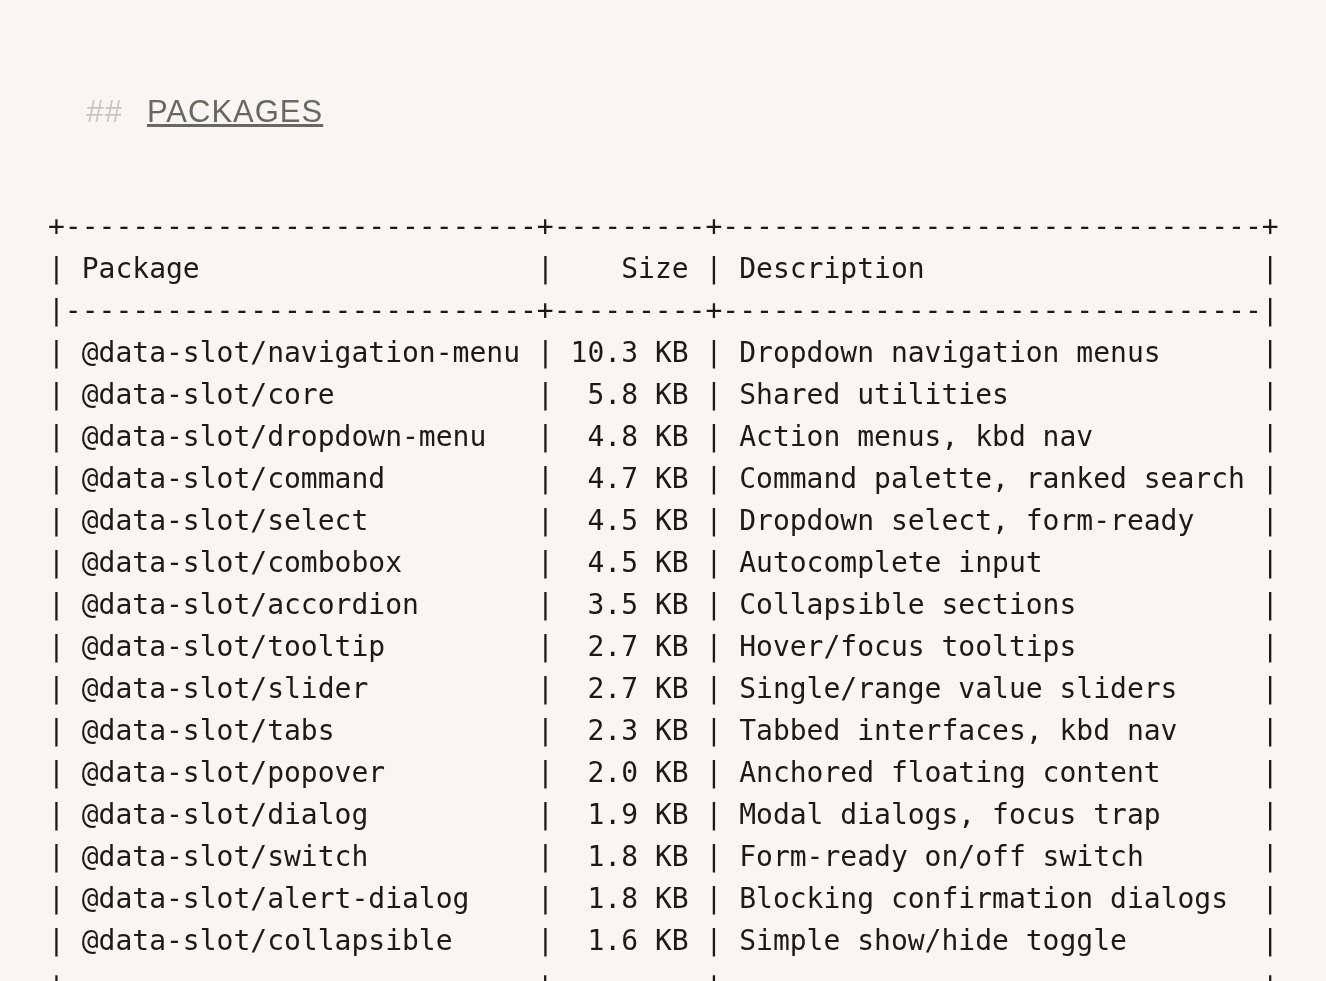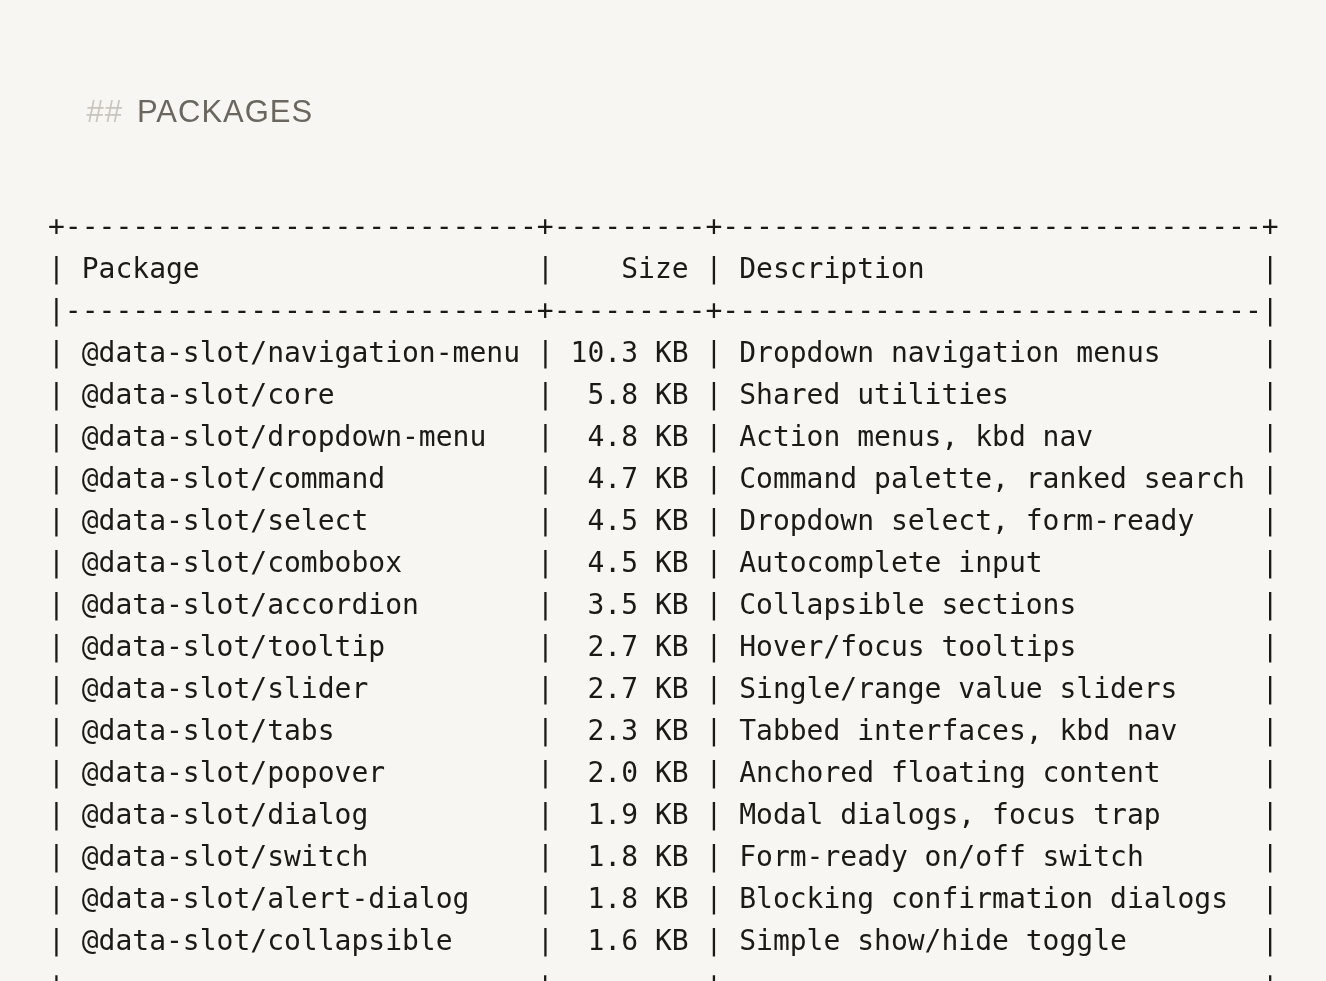--- a/index.html
+++ b/index.html
@@ -22,21 +22,22 @@
     letter-spacing: 1px;
     line-height: 40px;
     margin-bottom: 34px;
     color: var(--heading_title, #6b675f);
     white-space: pre;
   }
   .heading .hashes {
     color: var(--heading_hash, #c9c5bd);
   }
   .heading .title {
-    margin-left: 14px;
+    margin-left: 24px;
+    text-decoration: underline;
   }
   .ascii-table {
     font-family: "DejaVu Sans Mono", monospace;
     font-size: 28px;
     line-height: 42px;
     white-space: pre;
     color: var(--text, #1b1a17);
   }
   .ascii-table .line {
     height: 42px;

